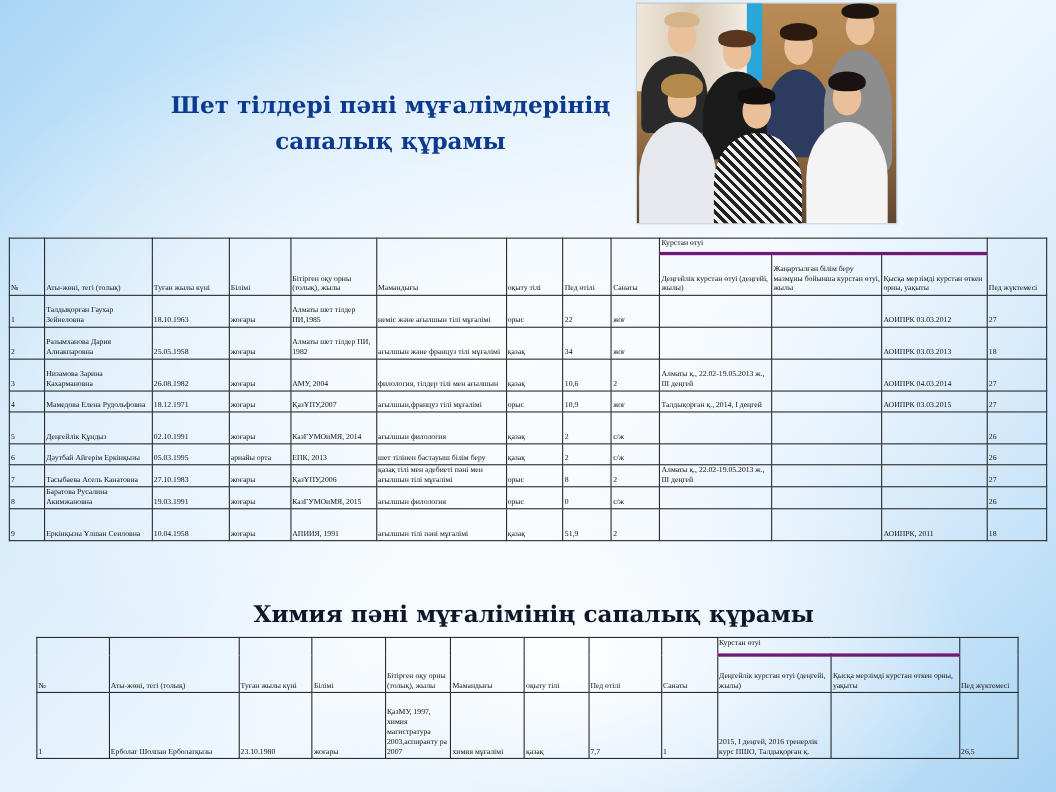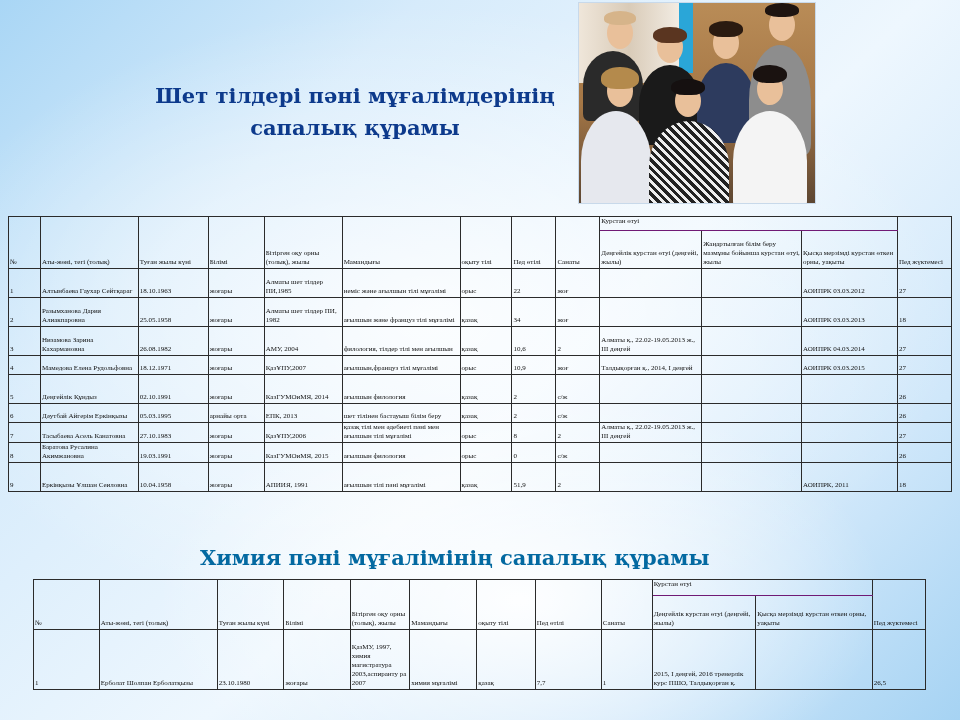--- a/index.html
+++ b/index.html
@@ -13,21 +13,21 @@
         linear-gradient(135deg, #a9d6f5 0%, #d6ebfb 25%, #eef7fe 55%, #cfe7fa 80%, #a6d3f3 100%);
     }
     .title1 {
       position: absolute; left: 140px; top: 80px; width: 430px;
       text-align: center; color: #0d3a8c;
       font-family: "DejaVu Serif", serif; font-weight: bold;
       font-size: 21px; line-height: 32px;
     }
     .title2 {
       position: absolute; left: 200px; top: 543px; width: 540px;
-      text-align: left; color: #0369a1;
+      text-align: right; color: #0f172a;
       font-family: "DejaVu Serif", serif; font-weight: bold;
       font-size: 21px; line-height: 30px;
     }
     .photo {
       position: absolute; left: 578px; top: 2px; width: 238px; height: 202px;
       background: linear-gradient(180deg, #b98c57 0%, #a57746 50%, #5d4632 100%);
       overflow: hidden; border: 1px solid #c8d9ea;
     }
     .photo .curtain { position:absolute; left:0; top:0; width:100px; height:80px; background: linear-gradient(90deg,#efe6da,#d9cbb8,#f2ece3); }
     .photo .flag { position:absolute; left:100px; top:0; width:14px; height:70px; background:#2aa6d8; }
@@ -36,21 +36,21 @@
     .hair { position:absolute; border-radius:50% 50% 40% 40%; }
     table {
       position: absolute; border-collapse: collapse;
       font-family: "Liberation Serif", serif; font-size: 7px; line-height: 9px;
       color: #111;
     }
     td, th {
       border: 1px solid #2b2b2b; vertical-align: bottom; text-align: left;
       font-weight: normal; padding: 0 1px 1px 1px;
     }
-    th.top { vertical-align: top; border-bottom: 1px solid #701a75; }
+    th.top { vertical-align: top; border-bottom: 3px solid #701a75; }
     #t1 { left: 8px; top: 216px; width: 944px; }
     #t1 thead tr.h1 th { height: 14px; }
     #t1 thead tr.h2 th { height: 38px; }
     #t1 tbody td { height: 29px; }
     #t1 tbody tr.short td { height: 19px; }
     #t2 { left: 33px; top: 579px; width: 893px; }
     #t2 thead tr.h1 th { height: 16px; }
     #t2 thead tr.h2 th { height: 34px; }
     #t2 tbody td { height: 60px; }
   </style>
@@ -119,21 +119,21 @@
     </tr>
     <tr class="h2">
       <th>Деңгейлік курстан өтуі (деңгейі, жылы)</th>
       <th>Жаңартылған білім беру мазмұны бойынша курстан өтуі, жылы</th>
       <th>Қысқа мерзімді курстан өткен орны, уақыты</th>
     </tr>
   </thead>
   <tbody>
     <tr>
       <td>1</td>
-      <td>Алтынбаева Гаухар Сейтқараг</td>
+      <td>Талдықорған Гаухар Зейнеловна</td>
       <td>18.10.1963</td>
       <td>жоғары</td>
       <td>Алматы шет тілдер ПИ,1985</td>
       <td> неміс және ағылшын тілі мұғалімі</td>
       <td>орыс</td>
       <td>22</td>
       <td>жоғ</td>
       <td></td>
       <td></td>
       <td>АОИПРК 03.03.2012</td>

